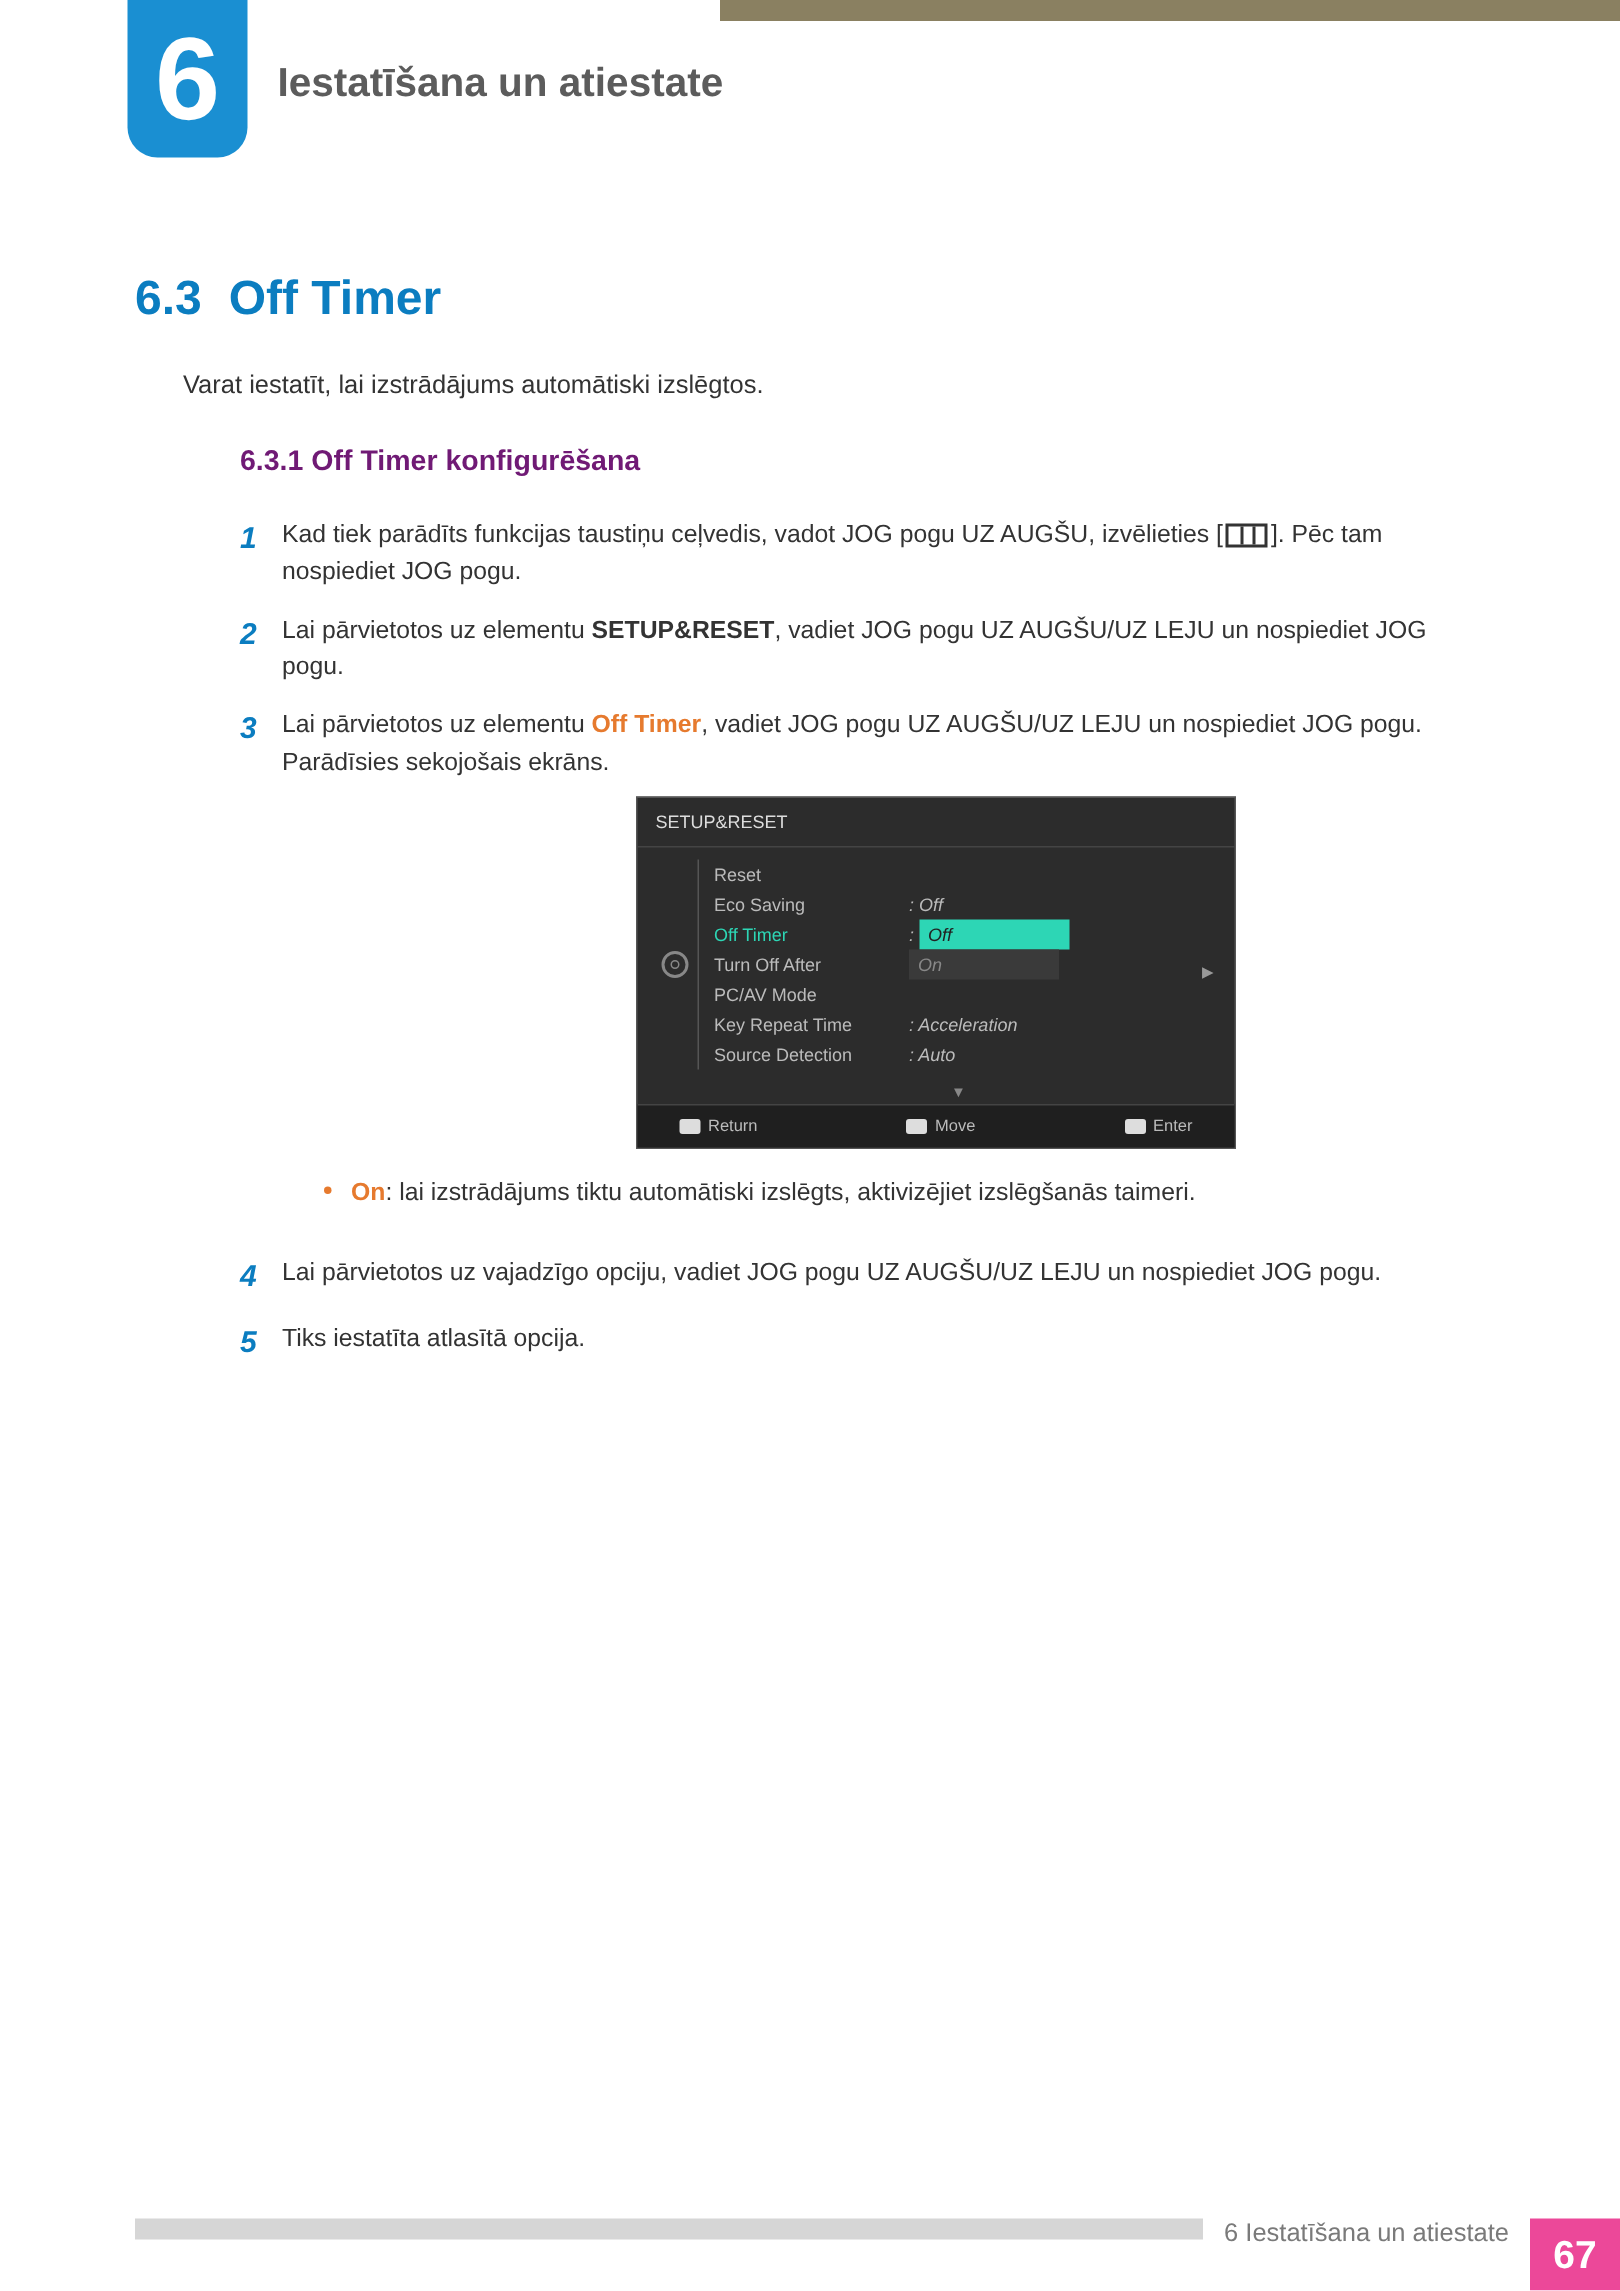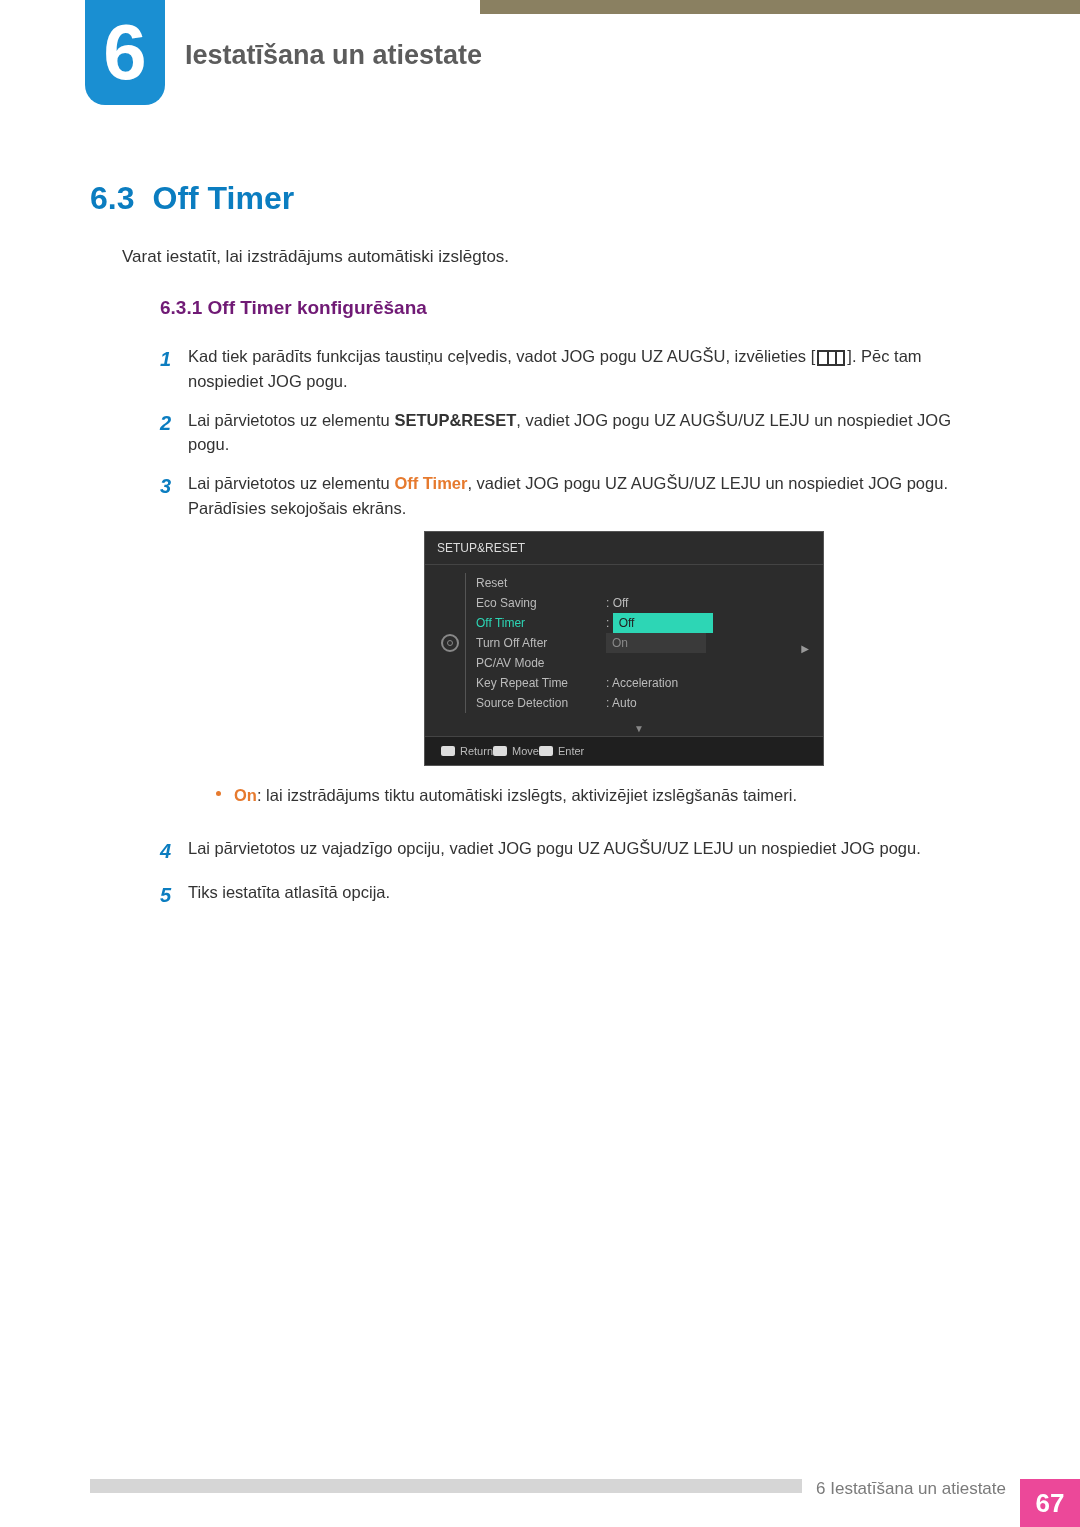--- a/index.html
+++ b/index.html
@@ -157,21 +157,21 @@
     border-left: 1px solid #555;
     padding-left: 10px;
     position: relative;
   }
   .osd-row {
     display: flex;
     height: 20px;
     align-items: center;
   }
   .osd-label { width: 130px; }
-  .osd-val { flex: 1; position: relative; }
+  .osd-val { flex: 1; position: relative; font-style: italic; }
   .osd-row.active .osd-label { color: #2dd6b5; }
   .osd-selected {
     background: #2dd6b5;
     color: #222;
     padding: 1px 6px;
     display: inline-block;
     width: 100px;
   }
   .osd-dim {
     background: #3a3a3a;
@@ -189,22 +189,23 @@
   }
   .osd-arrow-down {
     text-align: center;
     color: #888;
     font-size: 10px;
     margin-top: 2px;
     margin-left: 30px;
   }
   .osd-footer {
     display: flex;
+    justify-content: space-between;
     background: #1f1f1f;
-    padding: 6px 16px;
+    padding: 6px 28px;
     border-top: 1px solid #444;
     font-size: 11px;
     color: #bbb;
   }
   .osd-footer-item {
     display: flex;
     align-items: center;
     gap: 5px;
   }
   .fi {

